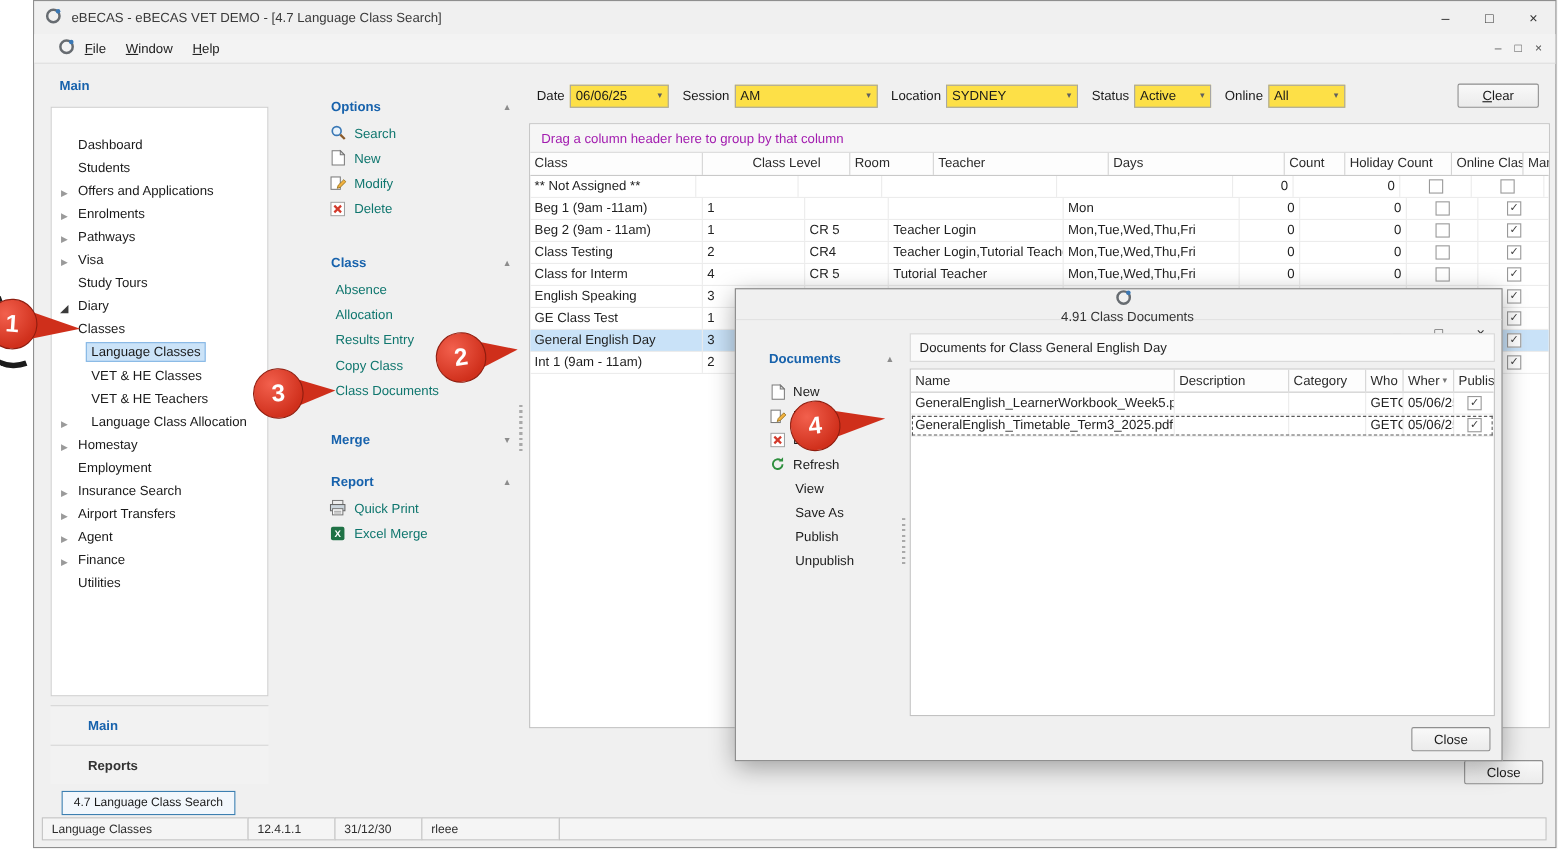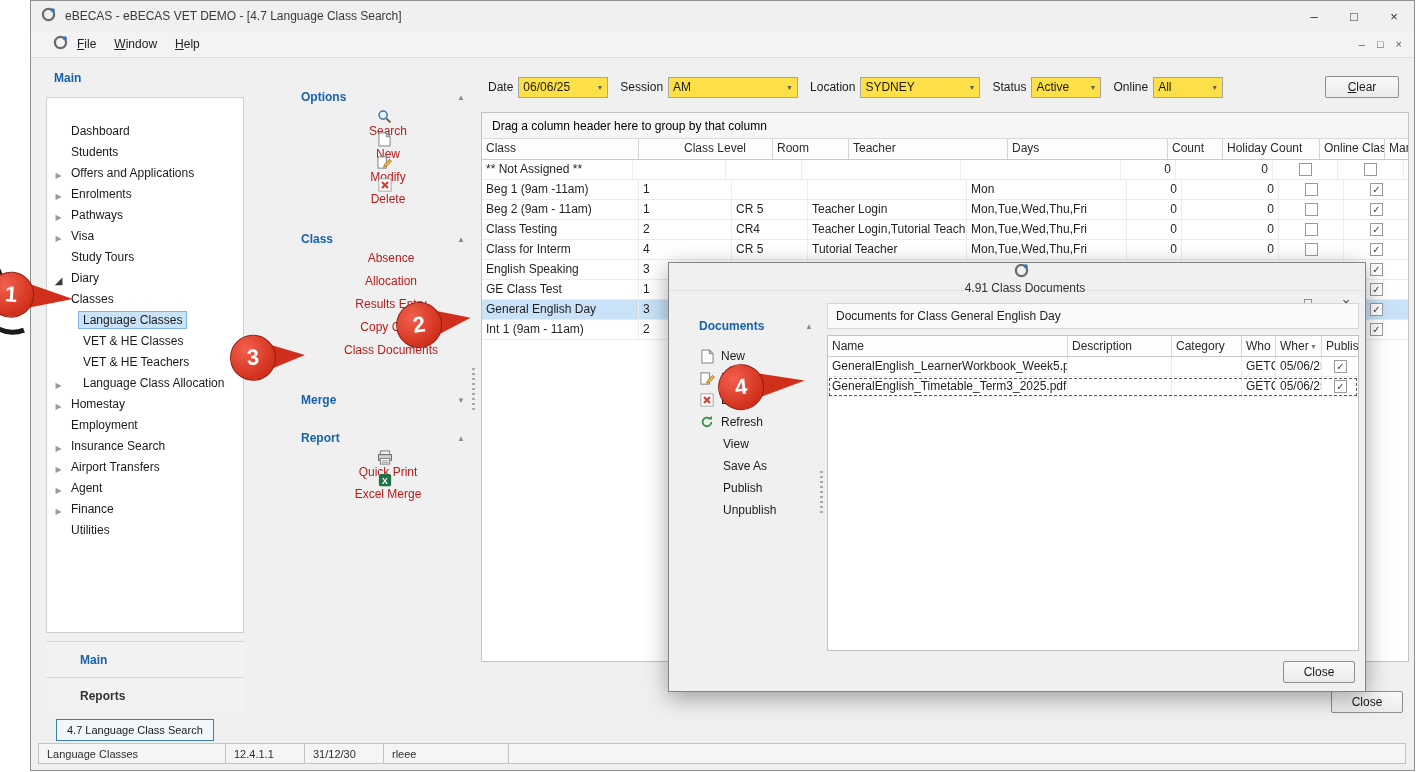--- a/index.html
+++ b/index.html
@@ -41,21 +41,21 @@
   .tree-item.selected .tree-label { background:#cbe3f8; border:1px solid #84b6e4; }
   .nav-bottom { position:absolute; bottom:0; left:0; right:2px; }
   .nav-group { height:36px; display:flex; align-items:center; padding-left:34px; font-weight:bold; font-size:12px; color:#333; border-top:1px solid #d6d6d6; background:#f2f2f2; cursor:default; }
   .nav-group.active { color:#1762ac; }
 
   
   .actions-panel { position:absolute; left:218px; top:66px; width:228px; height:646px; }
   .group-header { display:flex; align-items:center; padding:0 12px 0 52px; height:24px; }
   .group-header .gtitle { color:#1762ac; font-weight:bold; font-size:12px; }
   .group-header .tri { margin-left:auto; color:#8c8c8c; font-size:8px; }
-  .action-item { height:23px; display:flex; align-items:center; padding-left:50px; font-size:12px; color:#b91c1c; cursor:default;flex-direction:column; }
+  .action-item { height:23px; display:flex; align-items:center; padding-left:50px; font-size:12px; color:#0f766e; cursor:default; }
   .action-item.no-icon { padding-left:56px; }
   .action-item .icon { width:16px; height:16px; margin-right:7px; display:inline-flex; align-items:center; justify-content:center; }
 
   .vsplit { position:absolute; left:438px; top:66px; width:10px; height:646px; }
   .vsplit::after, .dlg-grip::after { content:""; position:absolute; left:3px; top:50%; margin-top:-22px; width:3px; height:44px;
     background:repeating-linear-gradient(#a9a9a9 0 2px, transparent 2px 5px); }
 
   
   .content { position:absolute; left:450px; top:66px; width:928px; height:646px; }
   .filterbar { position:absolute; top:8px; left:0; right:0; height:24px; display:flex; align-items:center; }
@@ -63,21 +63,21 @@
   .flabel.first { margin-left:7px; }
   .combo { height:21px; background:#fde047; border:1px solid #a6a6a6; display:flex; align-items:center; font-size:12px; }
   .combo .val { padding:0 4px; flex:1; white-space:nowrap; overflow:hidden; }
   .combo .dd { width:15px; color:#5f5f5f; font-size:7px; text-align:center; flex:0 0 15px; }
   .w90{width:90px;} .w130{width:130px;} .w120{width:120px;} .w70{width:70px;}
   .btn { height:22px; background:linear-gradient(#f9f9f9,#ebebeb); border:1px solid #8f8f8f; border-radius:2px; font-size:12px; color:#1a1a1a; font-family:inherit; padding:0 10px; cursor:default; }
   .clear-btn { margin-left:auto; margin-right:10px; width:74px; }
   .clear-btn::first-letter { text-decoration:underline; }
 
   .grid { position:absolute; left:0; top:45px; width:928px; height:550px; background:#fff; border:1px solid #c2c2c2; overflow:hidden; }
-  .group-hint { height:26px; display:flex; align-items:center; padding-left:10px; font-size:12px; color:#000000; background:#f6f6f6; border-bottom:1px solid #d9d9d9; }
+  .group-hint { height:26px; display:flex; align-items:center; padding-left:10px; font-size:12px; color:#a21caf; background:#f6f6f6; border-bottom:1px solid #d9d9d9; }
   .grid-header { display:flex; height:21px; background:#fdfdfd; border-bottom:1px solid #c9c9c9; }
   .gh { border-right:1px solid #d4d4d4; font-size:12px; color:#2b2b2b; padding:2px 4px; white-space:nowrap; overflow:hidden; flex:0 0 auto; }
   .grow { display:flex; height:20px; border-bottom:1px solid #ececec; }
   .grow.selected { background:#c9e2f8; }
   .gc { border-right:1px solid #ececec; font-size:12px; color:#1f1f1f; padding:2px 4px; white-space:nowrap; overflow:hidden; flex:0 0 auto; }
   .gc.num { text-align:right; }
   .gc.cbcell { display:flex; align-items:center; justify-content:center; padding:0; }
   .cb { width:13px; height:13px; border:1px solid #999; background:#fff; display:flex; align-items:center; justify-content:center; font-size:10px; line-height:1; color:#3c3c3c; }
   .main-close { position:absolute; right:6px; top:624px; width:72px; }
 

